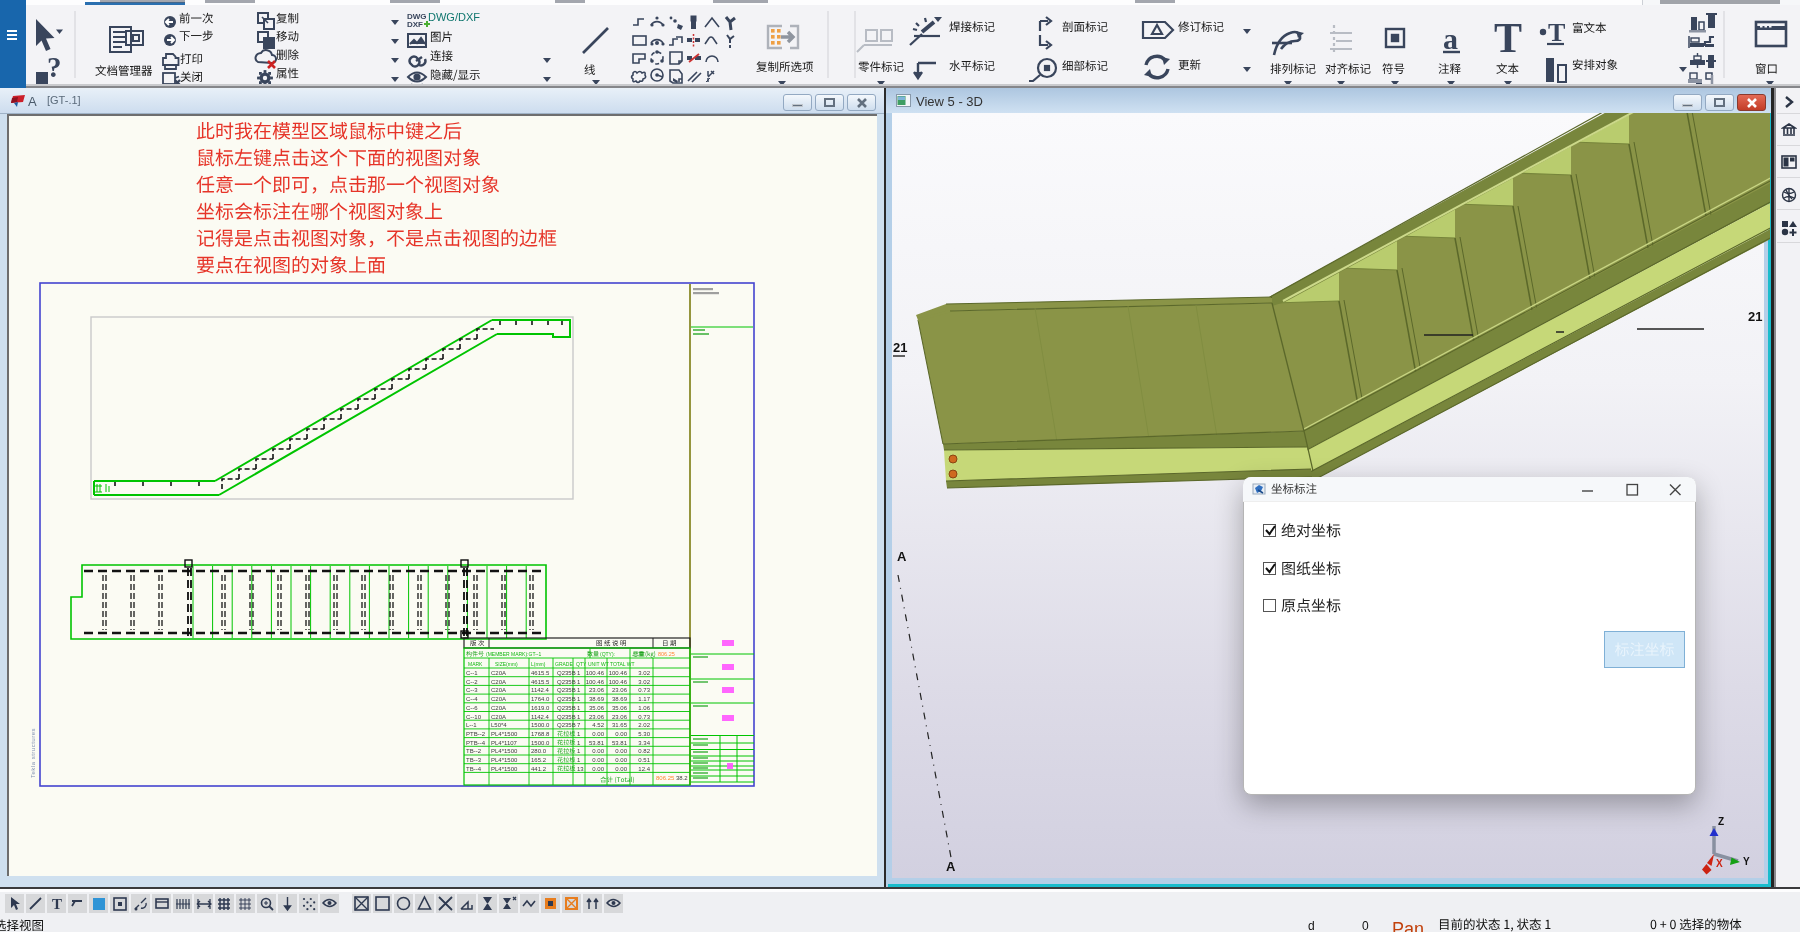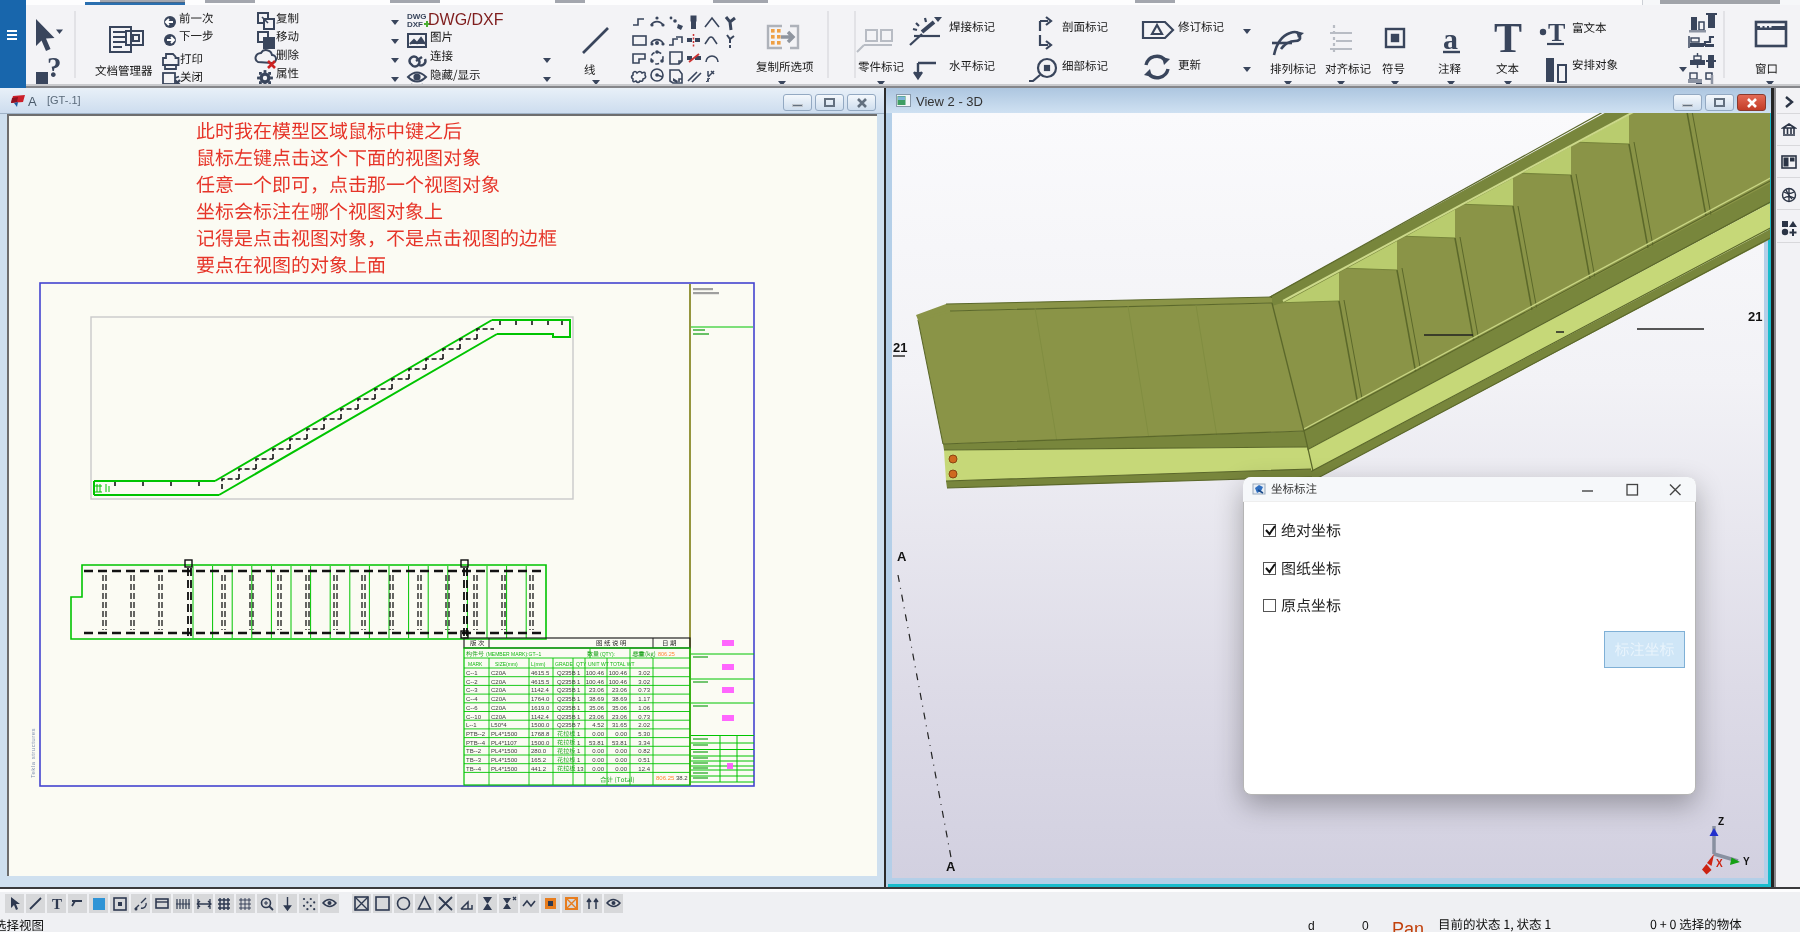--- a/index.html
+++ b/index.html
@@ -243,21 +243,21 @@
     <path d="M1676 70 v12" stroke="#8c93a2" stroke-width="2.5"></path>
     <g stroke="#39455c" stroke-width="2.6" fill="none">
       <rect x="1720" y="17" width="30" height="24"></rect>
       <path d="M1720 23 h30" stroke-width="4"></path>
     </g>
     <rect x="1724" y="20" width="2.5" height="2.5" fill="#f3f3f6"></rect>
     <rect x="1728.5" y="20" width="2.5" height="2.5" fill="#f3f3f6"></rect>
     <rect x="1733" y="20" width="2.5" height="2.5" fill="#f3f3f6"></rect>
     <path d="M1730 76 l8 0 l-4 5 z" fill="#39455c"></path>
   </svg>
-<div class="abs" style="left:428px;top:11px;font-size:16px;color:#7f1d1d">DWG/DXF</div>
+<div class="abs" style="left:428px;top:11px;font-size:11px;color:#0f766e">DWG/DXF</div>
 <div class="abs" style="left:0;top:88px;width:884px;height:799px;background:#cfe0ef"></div>
 <div class="abs" style="left:0;top:88px;width:884px;height:26px;background:linear-gradient(#e8f0f8,#ccdcee)"></div>
 <div class="abs" style="left:0;top:113px;width:884px;height:1px;background:#9fb2c6"></div>
 <svg class="abs" style="left:10px;top:93px" width="18" height="16">
     <path d="M3 3 L15 2 L13 9 L1 10 Z" fill="#cc1f2a"></path>
     <path d="M2 5 L8 4 L7 9 L1 10 Z" fill="#8e1220"></path>
     <path d="M4 10 L8 9 L7 14 Z" fill="#1d5a9e"></path>
   </svg>
 <div class="abs" style="left:28px;top:94px;font-size:13px;color:#4a5a6a">A</div>
 <div class="abs" style="left:47px;top:94px;font-size:11px;color:#5a6a7a">[GT-.1]</div>
@@ -489,21 +489,21 @@
   </svg>
 <div class="abs" style="left:30px;top:778px;font-size:6px;color:#8091b2;transform:rotate(-90deg);transform-origin:0 0;letter-spacing:.5px">Tekla structures</div>
 <div class="abs" style="left:886px;top:88px;width:890px;height:799px;background:#b4cfe8"></div>
 <div class="abs" style="left:884px;top:88px;width:2px;height:799px;background:#2b2b2b"></div>
 <div class="abs" style="left:886px;top:88px;width:890px;height:25px;background:linear-gradient(#adc6e0,#cfe1f2)"></div>
 <svg class="abs" style="left:896px;top:94px" width="15" height="13">
     <rect x="0.5" y="0.5" width="14" height="12" fill="#f4f6f8" stroke="#8899aa"></rect>
     <rect x="1.5" y="2" width="8" height="9" fill="#3f9e63"></rect>
     <rect x="2" y="2.5" width="7" height="3.5" fill="#7fb4d8"></rect>
   </svg>
-<div class="abs" style="left:916px;top:94px;font-size:13px;color:#333">View 2 - 3D</div>
+<div class="abs" style="left:916px;top:94px;font-size:13px;color:#333">View 5 - 3D</div>
 <div class="abs" style="left:1673px;top:94px;width:29px;height:17px;background:linear-gradient(#f4f8fc,#cfdeee);border:1px solid #93a9c2;border-radius:3px"></div>
 <div class="abs" style="left:1682px;top:104px;width:11px;height:3px;background:#63707f;border:1px solid #fff9"></div>
 <div class="abs" style="left:1705px;top:94px;width:29px;height:17px;background:linear-gradient(#f4f8fc,#cfdeee);border:1px solid #93a9c2;border-radius:3px"></div>
 <div class="abs" style="left:1714px;top:98px;width:11px;height:9px;border:2px solid #63707f"></div>
 <div class="abs" style="left:1737px;top:94px;width:29px;height:17px;background:linear-gradient(#e36a55,#c33d28);border:1px solid #8a3a2e;border-radius:3px"></div>
 <svg class="abs" style="left:1746px;top:97px" width="12" height="12">
     <path d="M2 2 L10 10 M10 2 L2 10" stroke="#fff" stroke-width="2.6"></path>
   </svg>
 <div class="abs" style="left:886px;top:113px;width:890px;height:775px;background:#b4cfe8"></div>
 <div class="abs" style="left:1768px;top:113px;width:3px;height:774px;background:#19bccc"></div>

